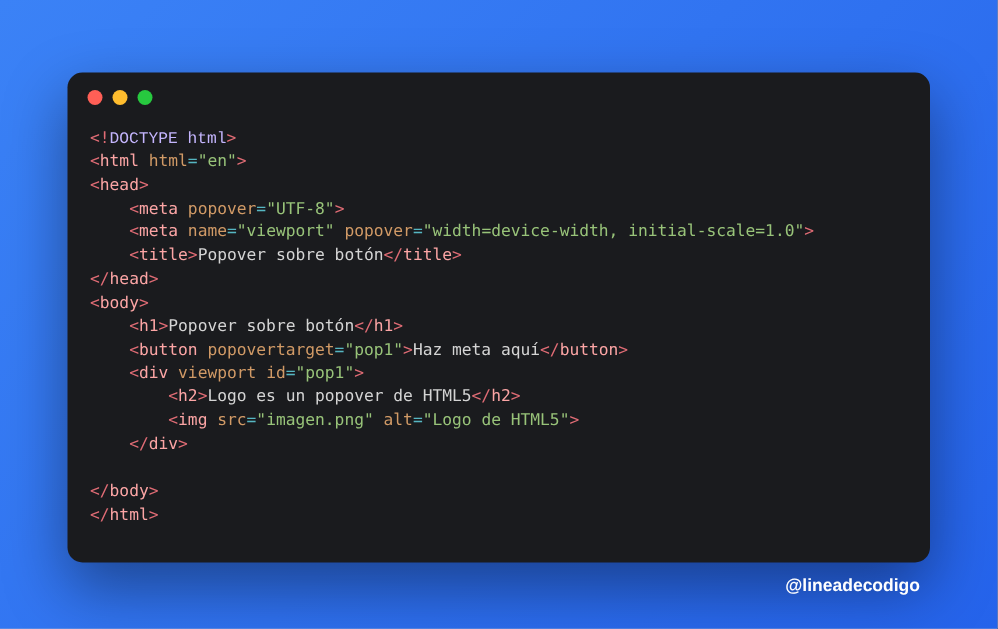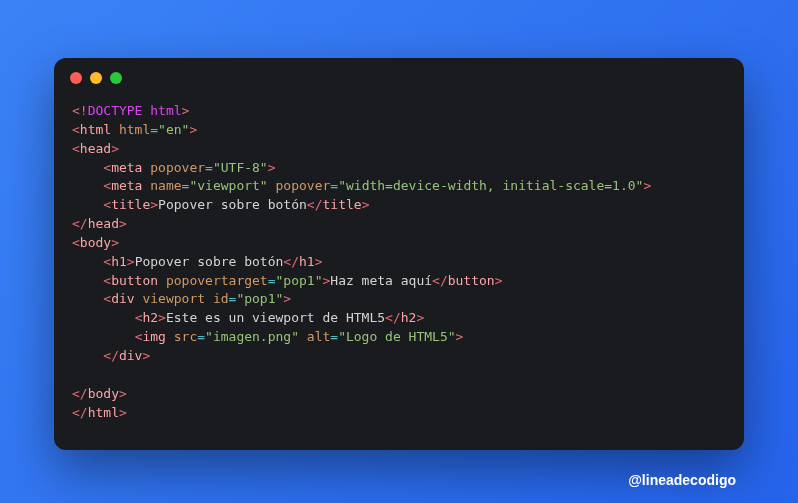--- a/index.html
+++ b/index.html
@@ -39,28 +39,28 @@
     .yellow { background: #ffbd2e; }
     .green { background: #27c93f; }
     .code-area {
       padding: 12px 18px 28px 18px;
       font-size: 13px;
       line-height: 1.45;
       white-space: pre;
       color: #abb2bf;
     }
     .bracket { color: #e06c75; }
-    .doctype { color: #d946ef; }
+    .doctype { color: #c4b5fd; font-family: Liberation Mono, monospace; }
     .tag { color: #fca5a5; }
     .attr { color: #d19a66; }
     .eq { color: #56b6c2; }
     .string { color: #98c379; }
     .text { color: #d4d4d4; text-align: center; }
     .footer {
-      margin-top: 22px;
+      margin-top: 10px;
       width: 690px;
       text-align: right;
       font-family: -apple-system, Arial, sans-serif;
       font-size: 14px;
       font-weight: 700;
       color: #ffffff;
       padding-right: 8px;
     }
   </style>
 </head>
@@ -76,21 +76,21 @@
 <span class="bracket">&lt;</span><span class="tag">html</span><span class="text"> </span><span class="attr">html</span><span class="eq">=</span><span class="string">"en"</span><span class="bracket">&gt;</span>
 <span class="bracket">&lt;</span><span class="tag">head</span><span class="bracket">&gt;</span>
     <span class="bracket">&lt;</span><span class="tag">meta</span><span class="text"> </span><span class="attr">popover</span><span class="eq">=</span><span class="string">"UTF-8"</span><span class="bracket">&gt;</span>
     <span class="bracket">&lt;</span><span class="tag">meta</span><span class="text"> </span><span class="attr">name</span><span class="eq">=</span><span class="string">"viewport"</span><span class="text"> </span><span class="attr">popover</span><span class="eq">=</span><span class="string">"width=device-width, initial-scale=1.0"</span><span class="bracket">&gt;</span>
     <span class="bracket">&lt;</span><span class="tag">title</span><span class="bracket">&gt;</span><span class="text">Popover sobre botón</span><span class="bracket">&lt;/</span><span class="tag">title</span><span class="bracket">&gt;</span>
 <span class="bracket">&lt;/</span><span class="tag">head</span><span class="bracket">&gt;</span>
 <span class="bracket">&lt;</span><span class="tag">body</span><span class="bracket">&gt;</span>
     <span class="bracket">&lt;</span><span class="tag">h1</span><span class="bracket">&gt;</span><span class="text">Popover sobre botón</span><span class="bracket">&lt;/</span><span class="tag">h1</span><span class="bracket">&gt;</span>
     <span class="bracket">&lt;</span><span class="tag">button</span><span class="text"> </span><span class="attr">popovertarget</span><span class="eq">=</span><span class="string">"pop1"</span><span class="bracket">&gt;</span><span class="text">Haz meta aquí</span><span class="bracket">&lt;/</span><span class="tag">button</span><span class="bracket">&gt;</span>
     <span class="bracket">&lt;</span><span class="tag">div</span><span class="text"> </span><span class="attr">viewport</span><span class="text"> </span><span class="attr">id</span><span class="eq">=</span><span class="string">"pop1"</span><span class="bracket">&gt;</span>
-        <span class="bracket">&lt;</span><span class="tag">h2</span><span class="bracket">&gt;</span><span class="text">Este es un viewport de HTML5</span><span class="bracket">&lt;/</span><span class="tag">h2</span><span class="bracket">&gt;</span>
+        <span class="bracket">&lt;</span><span class="tag">h2</span><span class="bracket">&gt;</span><span class="text">Logo es un popover de HTML5</span><span class="bracket">&lt;/</span><span class="tag">h2</span><span class="bracket">&gt;</span>
         <span class="bracket">&lt;</span><span class="tag">img</span><span class="text"> </span><span class="attr">src</span><span class="eq">=</span><span class="string">"imagen.png"</span><span class="text"> </span><span class="attr">alt</span><span class="eq">=</span><span class="string">"Logo de HTML5"</span><span class="bracket">&gt;</span>
     <span class="bracket">&lt;/</span><span class="tag">div</span><span class="bracket">&gt;</span>
 
 <span class="bracket">&lt;/</span><span class="tag">body</span><span class="bracket">&gt;</span>
 <span class="bracket">&lt;/</span><span class="tag">html</span><span class="bracket">&gt;</span>
 </div>
 </div>
 
 <div class="footer">@lineadecodigo</div>
 

